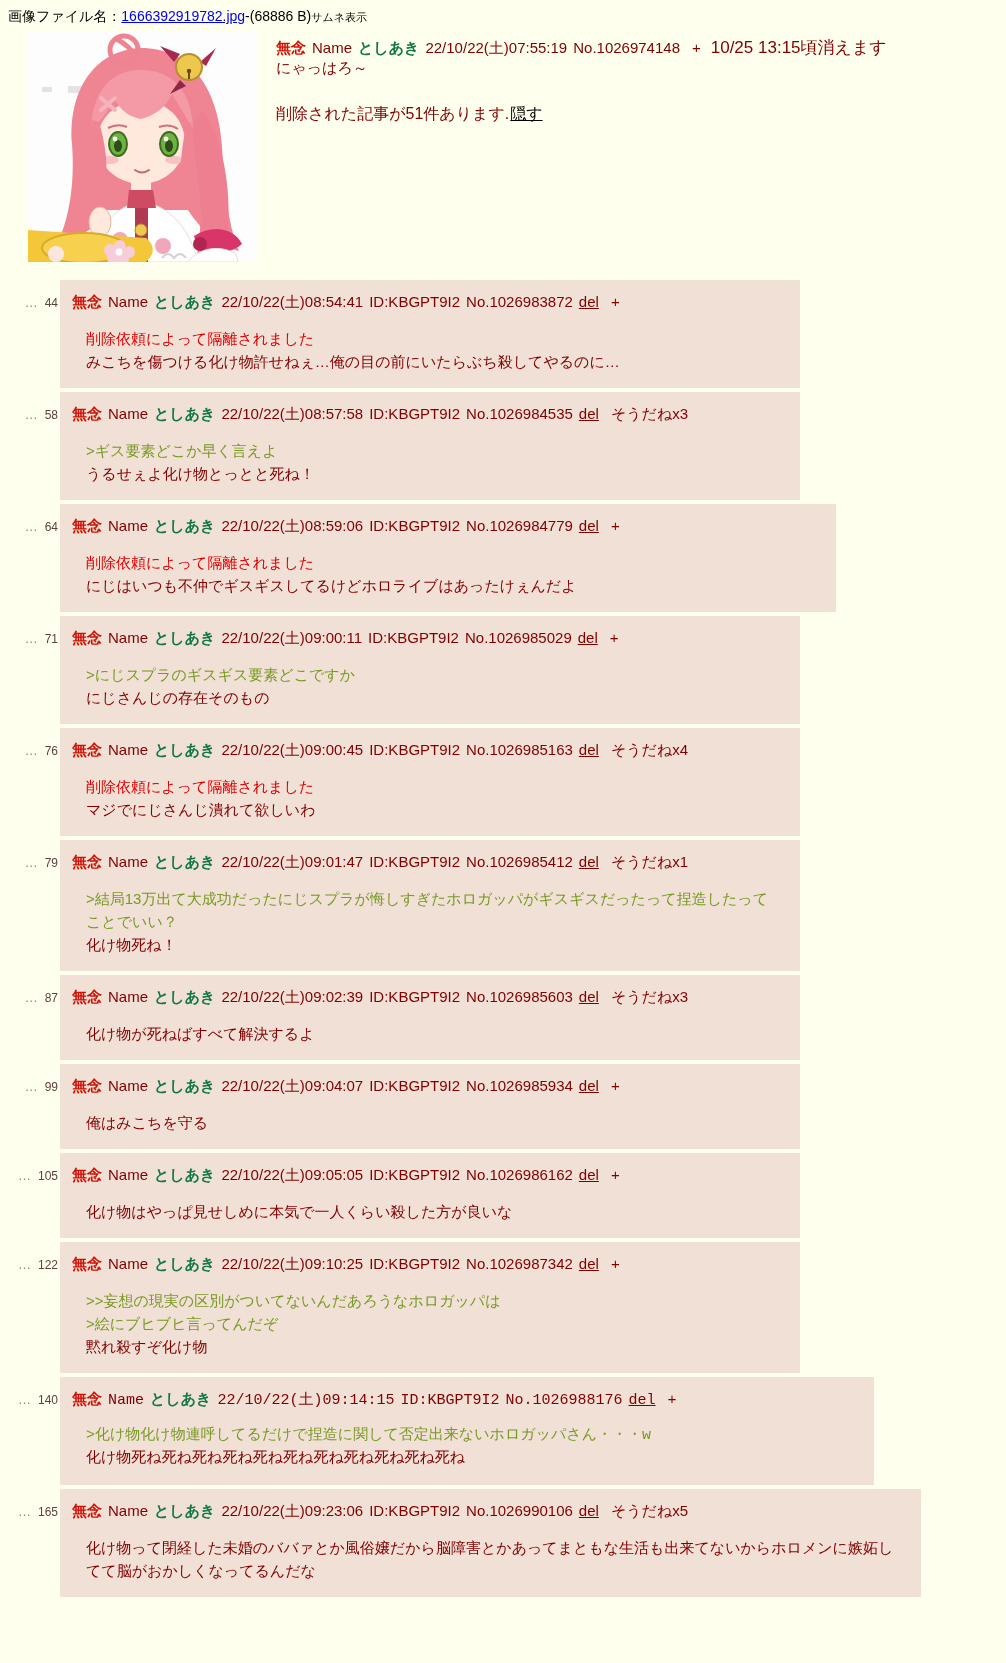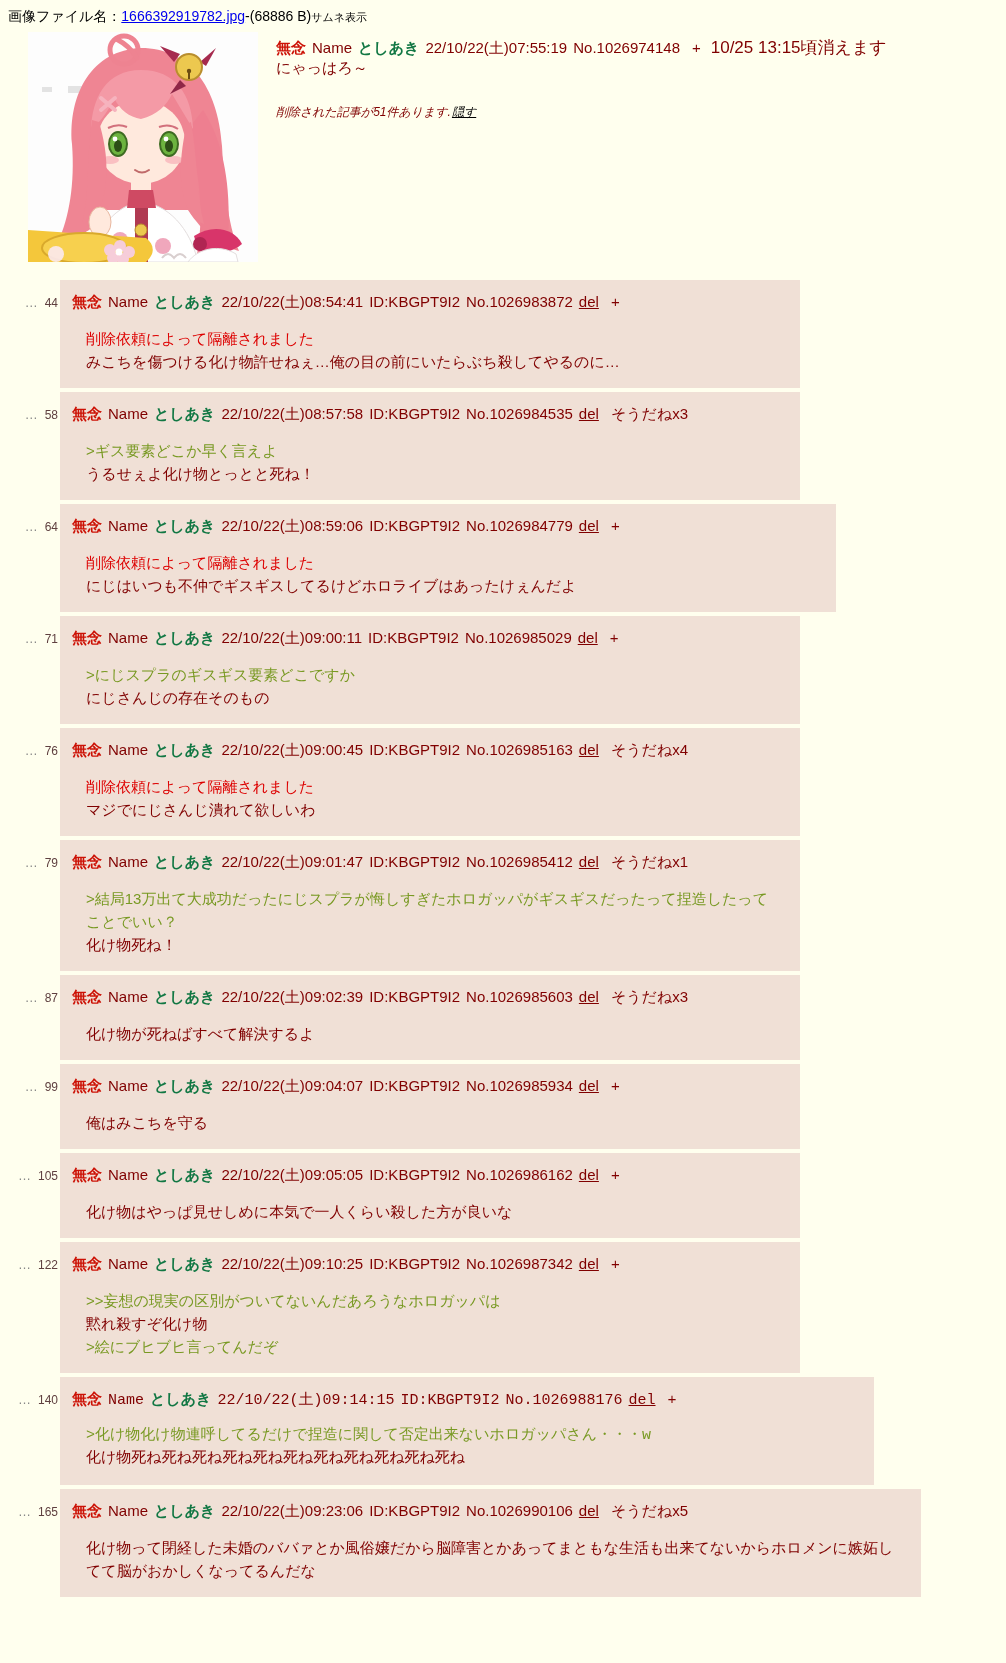--- a/index.html
+++ b/index.html
@@ -28,21 +28,21 @@
   .thumb{width:230px;height:230px;margin-right:18px;flex:none;display:block;}
   .thumb svg{display:block;width:230px;height:230px;}
   .op-main{padding-top:4px;}
   .op-header{white-space:nowrap;}
   .subj{color:var(--subject);font-weight:bold;}
   .name{color:var(--name);font-weight:bold;}
   .sp{display:inline-block;width:6px;}
   .plus{margin-left:12px;}
   .op-expires{font-size:17px;margin-left:10px;}
   .op-body{}
-  .op-deleted{margin-top:26px;font-size:12px;font-style:italic;}
+  .op-deleted{margin-top:26px;font-size:16px;}
   .op-deleted .hide-link{color:#000;text-decoration:underline;margin-left:1px;}
 
   
   .replies{margin-top:18px;}
   .reply-row{display:flex;align-items:flex-start;margin-bottom:4px;}
   .reply-gutter{width:58px;flex:none;text-align:right;padding-top:15px;font-size:12px;white-space:nowrap;}
   .marker{color:#888;letter-spacing:1px;margin-right:6px;font-size:13px;}
   .rnum{color:#5f4040;}
   .reply-box{background:var(--reply-bg);margin-left:2px;padding:13px 20px 15px 12px;width:740px;}
   .reply-row:nth-child(3) .reply-box{width:776px;}
@@ -300,22 +300,22 @@
   <div class="reply-row">
     <div class="reply-gutter">
       <span class="marker">…</span><span class="rnum">122</span>
     </div>
     <div class="reply-box">
       <div class="rheader">
         <span class="subj">無念</span><span class="sp"></span><span>Name</span><span class="sp"></span><span class="name">としあき</span><span class="sp"></span><span>22/10/22(土)09:10:25</span><span class="sp"></span><span>ID:KBGPT9I2</span><span class="sp"></span><span>No.1026987342</span><a class="del-link">del</a><a class="reaction">+</a>
       </div>
       <div class="rbody">
             <div class="line quote">&gt;&gt;妄想の現実の区別がついてないんだあろうなホロガッパは</div>
+            <div class="line quote">&gt;絵にブヒブヒ言ってんだぞ</div>
             <div class="line normal">黙れ殺すぞ化け物</div>
-            <div class="line quote">&gt;絵にブヒブヒ言ってんだぞ</div>
           </div>
     </div>
   </div>
 
   <div class="reply-row">
     <div class="reply-gutter">
       <span class="marker">…</span><span class="rnum">140</span>
     </div>
     <div class="reply-box">
       <div class="rheader">

